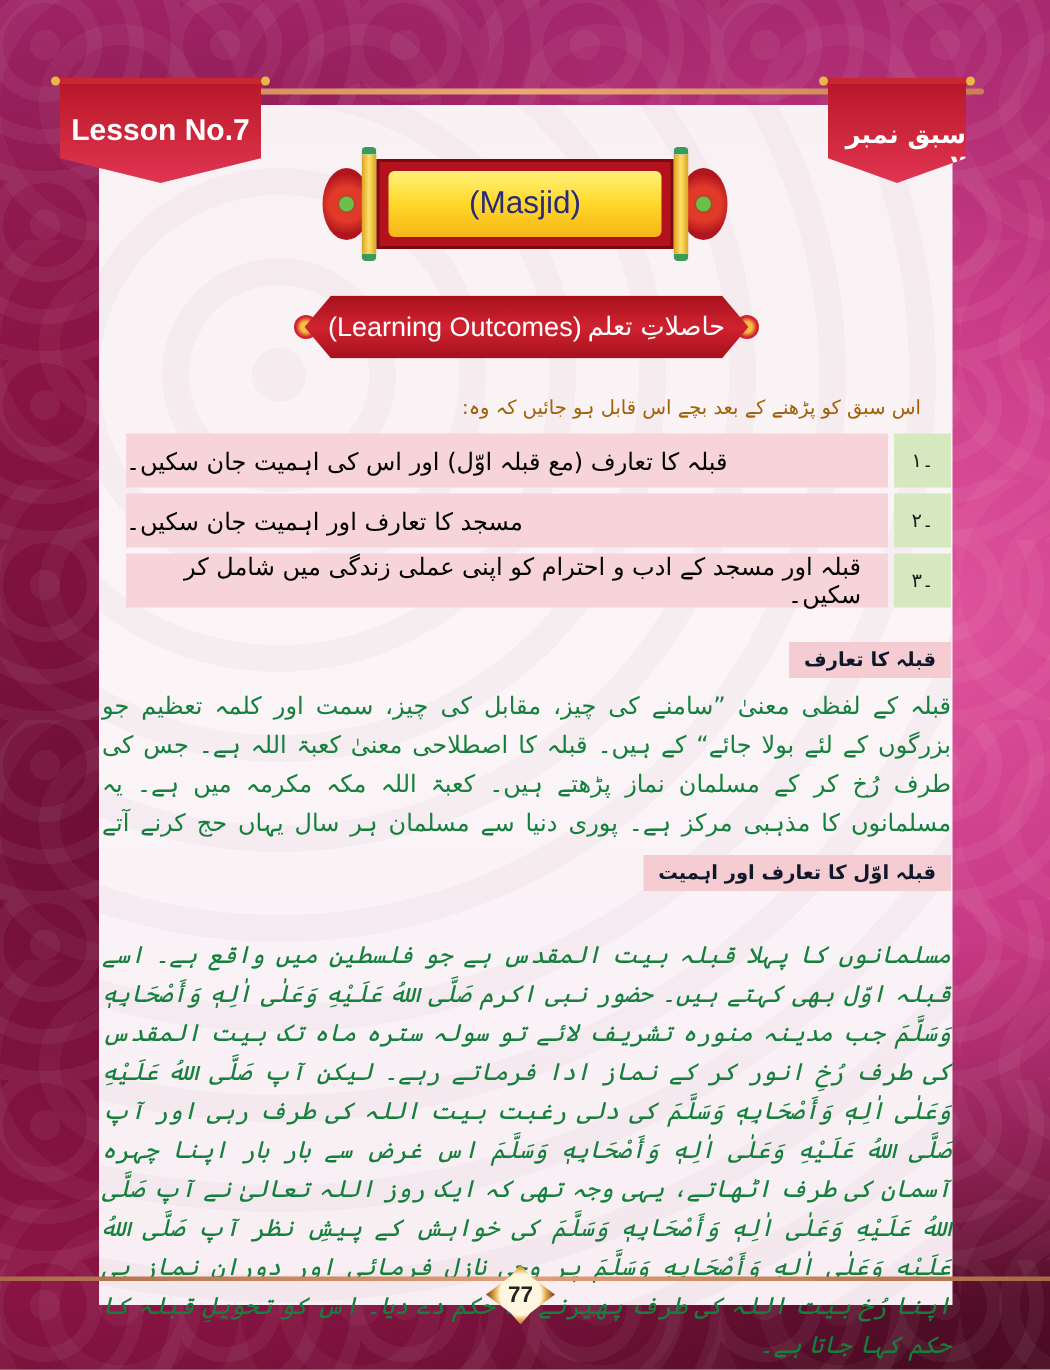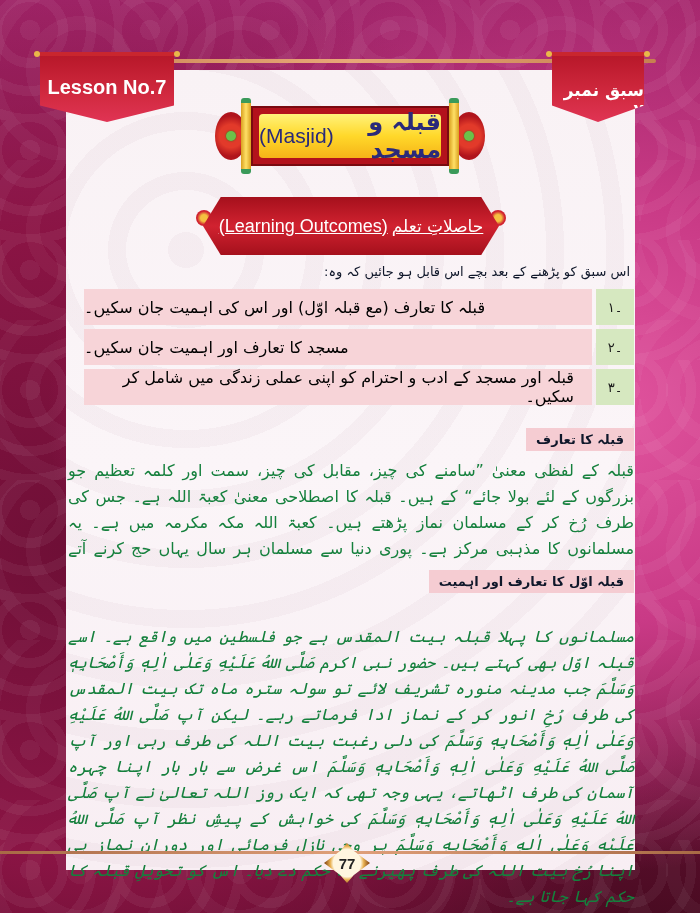--- a/index.html
+++ b/index.html
@@ -74,31 +74,31 @@
   .scroll-inner {
     width: 100%; height: 100%;
     background: linear-gradient(180deg, #fff27a 0%, #ffd82a 50%, #f6b418 100%);
     border-radius: 4px; display: flex; align-items: center; justify-content: center; gap: 4px;
     color: #2a2a7a;
   }
   .scroll-inner .en { font-family: "Liberation Sans", sans-serif; font-size: 21px; }
   .scroll-inner .ur { font-size: 24px; font-weight: bold; direction: rtl; }
   
   .outcomes-banner {
-    position: absolute; left: 203px; top: 197px; width: 296px; height: 58px;
+    position: absolute; left: 203px; top: 197px; width: 296px; height: 42px;
     background: linear-gradient(180deg, #a5101c, #d12230 50%, #a5101c);
     clip-path: polygon(6% 0, 94% 0, 100% 50%, 94% 100%, 6% 100%, 0 50%);
-    display: flex; align-items: center; justify-content: center; gap: 4px; color: #fff; text-decoration: underline;
+    display: flex; align-items: center; justify-content: center; gap: 4px; color: #fff;
   }
   .outcomes-banner .en { font-family: "Liberation Sans", sans-serif; font-size: 18px; }
   .outcomes-banner .ur { font-size: 17px; direction: rtl; }
   .banner-flourish { position: absolute; top: 210px; width: 16px; height: 16px; border-radius: 50%; background: radial-gradient(circle, #f5c040 0 30%, #d12230 60%); }
   
   .rtl { direction: rtl; text-align: right; }
-  .intro { position: absolute; left: 80px; right: 70px; top: 264px; font-size: 13px; color: #0f172a; }
+  .intro { position: absolute; left: 80px; right: 86px; top: 264px; font-size: 13px; color: #a16207; }
   .outcomes { position: absolute; left: 84px; width: 550px; top: 289px; }
   .outcome-row { display: flex; flex-direction: row-reverse; height: 36px; margin-bottom: 4px; }
   .outcome-num {
     width: 38px; background: #d6e8c0; display: flex; align-items: center; justify-content: center;
     font-size: 13px; color: #1a1a1a; margin-left: 4px;
   }
   .outcome-text {
     flex: 1; background: #f7d4d8; display: flex; align-items: center; justify-content: flex-end;
     padding-right: 18px; font-size: 16px; color: #000000; direction: rtl;
   }
@@ -145,21 +145,20 @@
 <div class="title-scroll">
   <div class="scroll-end l">
       <span class="gem"></span>
     </div>
   <div class="scroll-end r">
       <span class="gem"></span>
     </div>
   <div class="scroll-body">
     <div class="scroll-inner">
       <span class="en">(Masjid)</span>
-      <span class="ur">قبلہ و مسجد</span>
     </div>
   </div>
   <div class="scroll-roll l"></div>
   <div class="scroll-roll r"></div>
 </div>
 
 <span class="banner-flourish" style="left:196px;"></span>
 <span class="banner-flourish" style="left:490px;"></span>
 <div class="outcomes-banner">
   <span class="en">(Learning Outcomes)</span>

